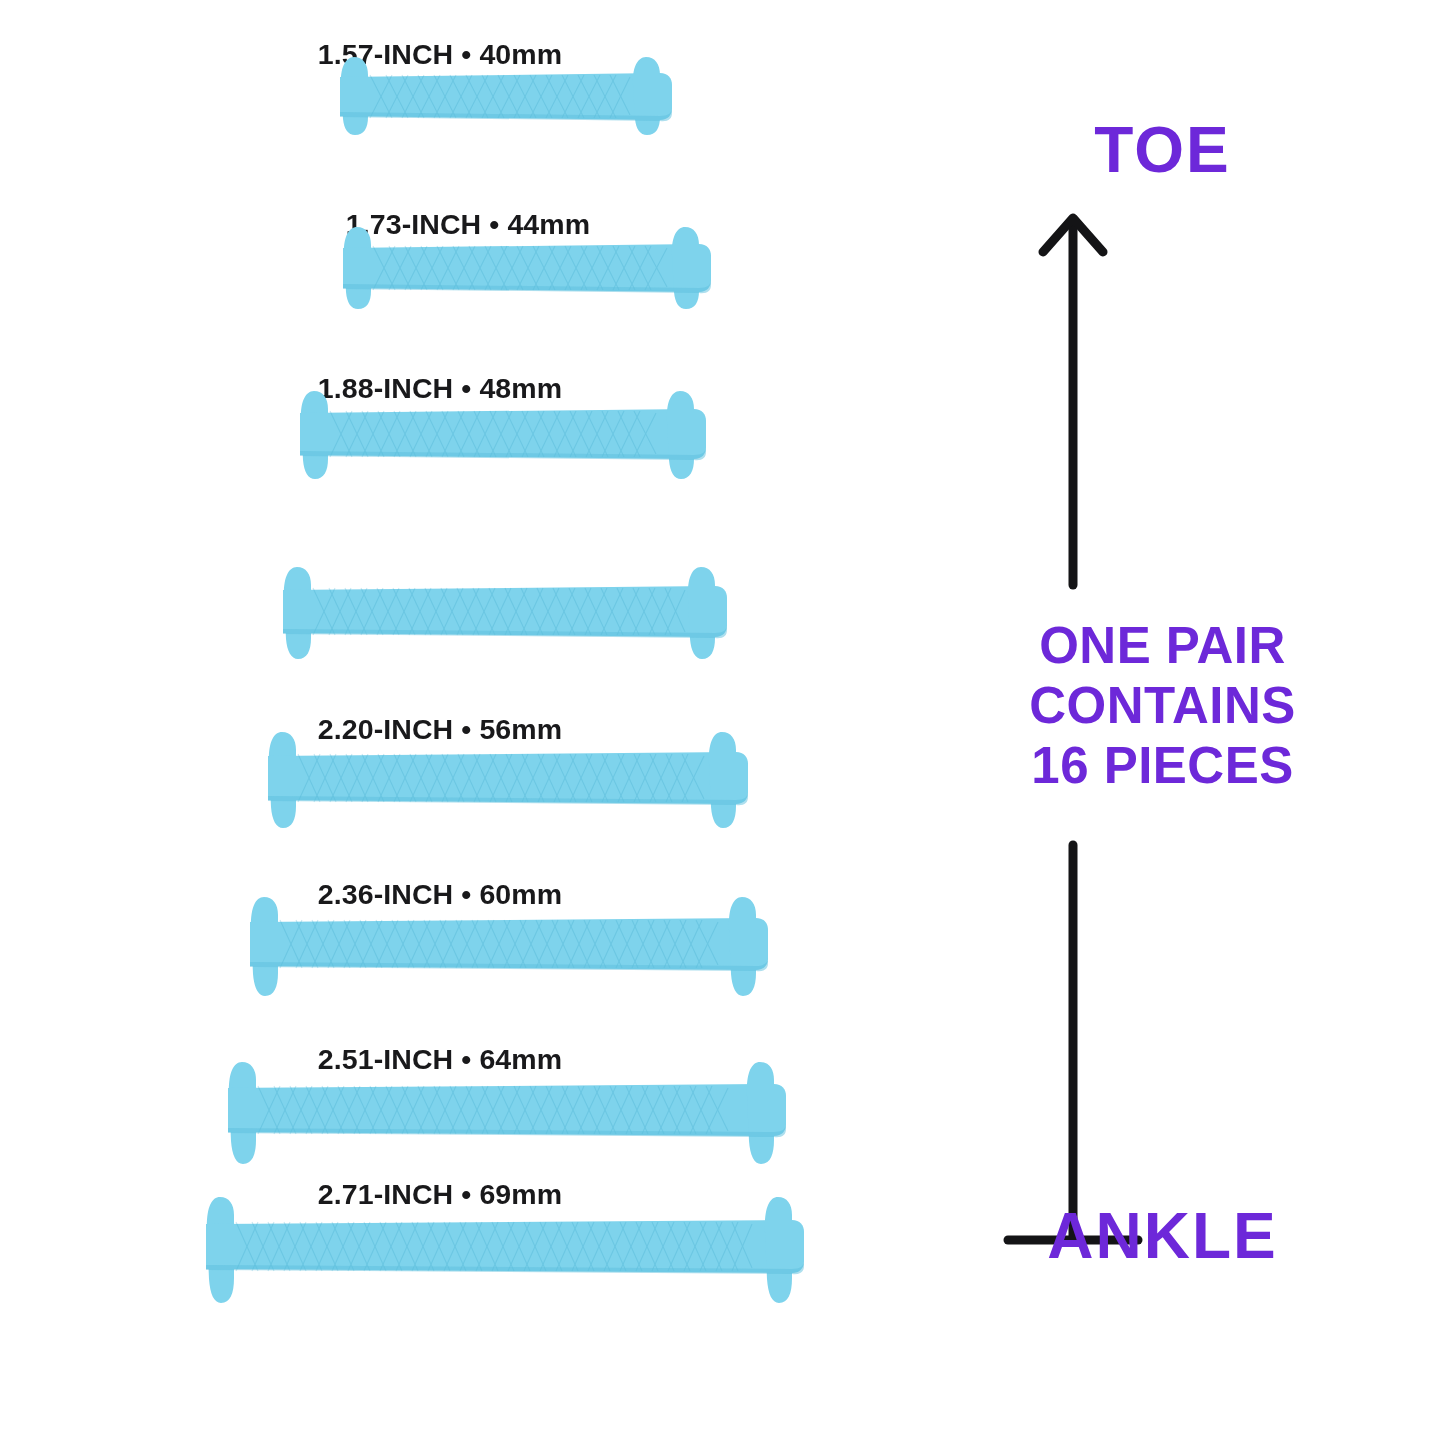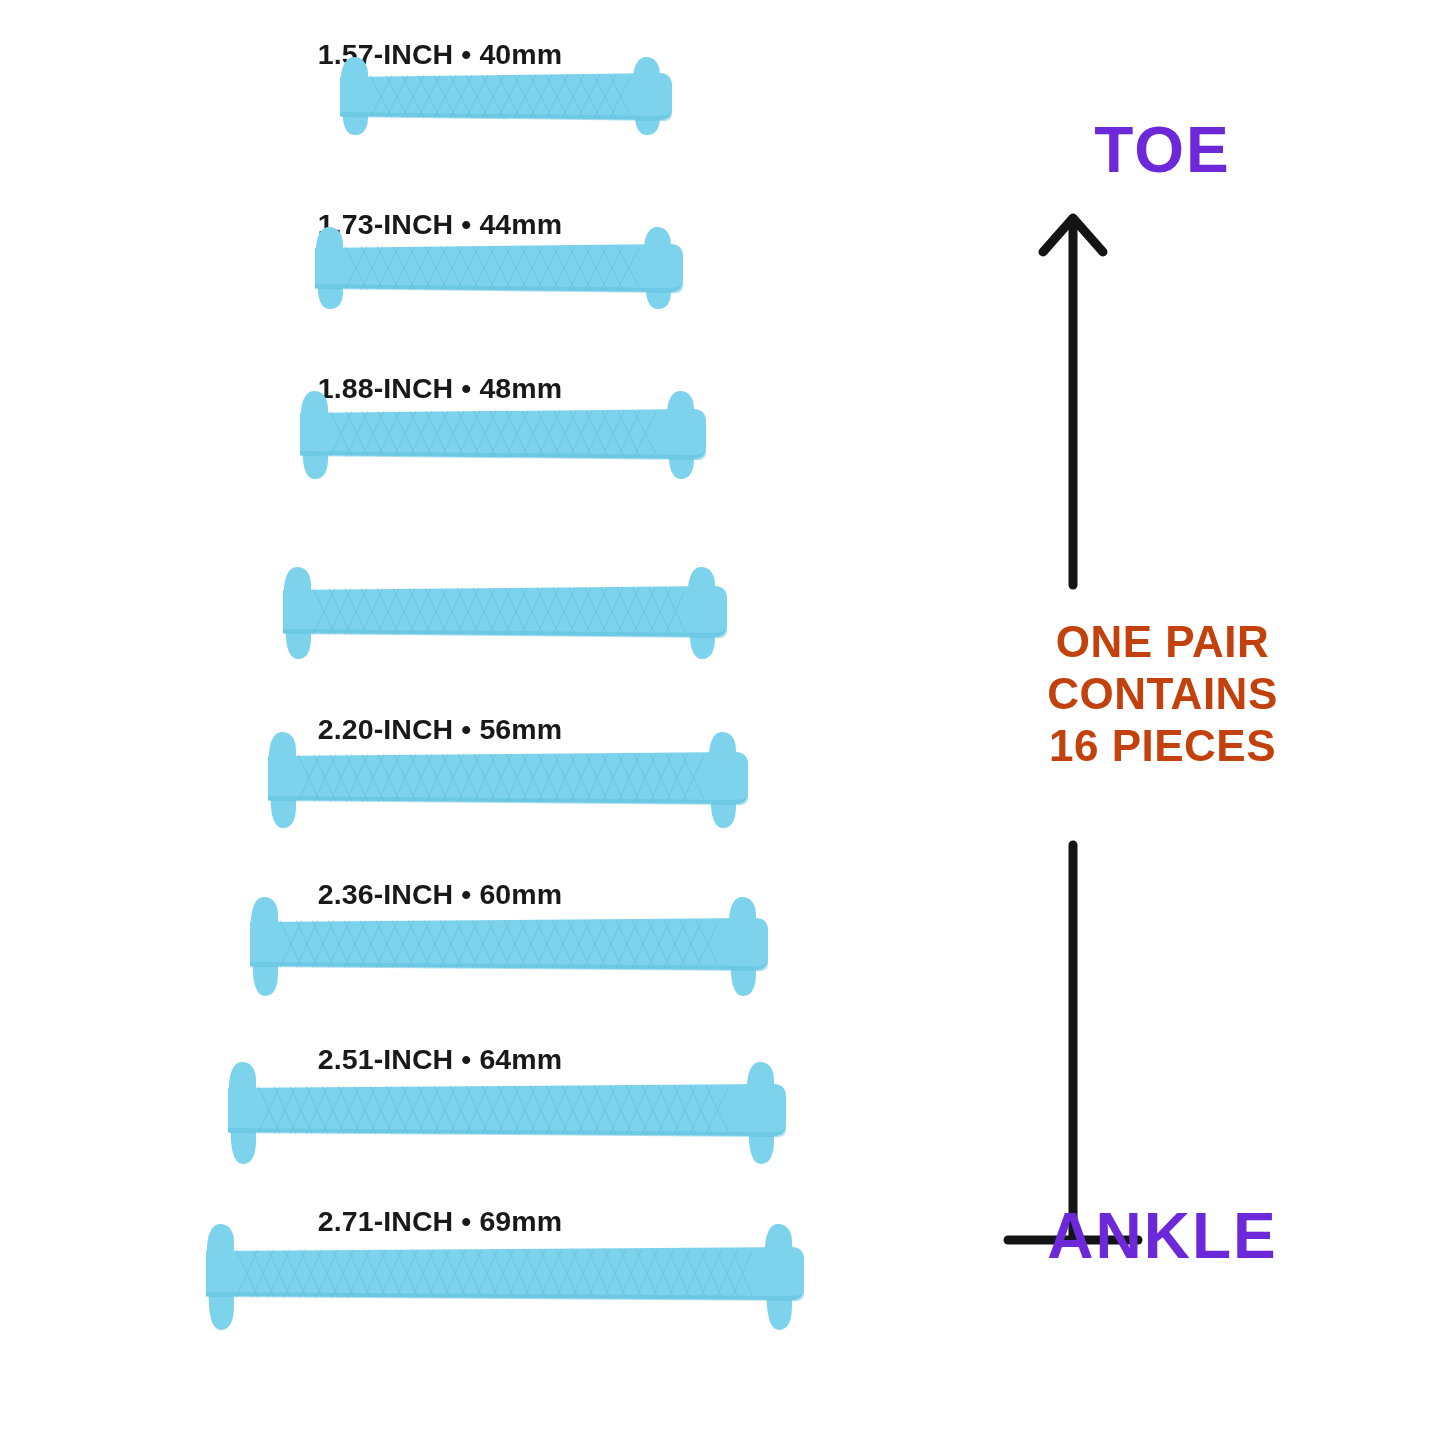--- a/index.html
+++ b/index.html
@@ -87,23 +87,23 @@
   }
 
   #toe-word   { top: 118px;  font-size: 64px; letter-spacing: 2px; }
   #ankle-word { top: 1204px; font-size: 64px; letter-spacing: 2px; }
 
   .legend-block {
     position: absolute;
     top: 616px;
     width: 565px;
     text-align: center;
-    color: #c2410c;
+    color: #6d28d9;
     font-weight: 700;
-    font-size: 44px;
+    font-size: 51px;
     line-height: 1.18;
     letter-spacing: 0.5px;
     white-space: nowrap;
   }
   .legend-block .line { display: block; }
 
   .legend-axis {
     position: absolute;
     left: 0;
     top: 0;
@@ -130,21 +130,21 @@
             <g opacity="0.26" fill="none" stroke="#3aa6c9" stroke-width="1.1">
               <path d="M40,20 L62,63 M56,20 L78,63 M72,20 L94,63 M88,20 L110,63 M104,20 L126,63 M120,20 L142,63 M136,20 L158,63 M152,20 L174,63 M168,20 L190,63 M184,20 L206,63 M200,20 L222,63 M216,20 L238,63 M232,20 L254,63 M248,20 L270,63 M264,20 L286,63 M280,20 L300,60"></path>
               <path d="M62,20 L40,63 M78,20 L56,63 M94,20 L72,63 M110,20 L88,63 M126,20 L104,63 M142,20 L120,63 M158,20 L136,63 M174,20 L152,63 M190,20 L168,63 M206,20 L184,63 M222,20 L200,63 M238,20 L216,63 M254,20 L232,63 M270,20 L248,63 M286,20 L264,63 M300,22 L280,63"></path>
             </g>
             <path d="M10,57 L330,61 C338,61 342,58 342,53 L342,58 C342,64 338,67 330,66 L10,62 Z" fill="#5dbfdd" opacity="0.5"></path>
           </g>
         </svg>
       </div>
     </div>
 
-    <div class="lace-row" style="top:210px;">
+    <div class="lace-row" style="top:210px;margin-left:28px;">
       <div class="lace-label">1.73-INCH • 44mm</div>
       <div class="lace-svg-wrap">
         <svg viewBox="0 0 880 165" preserveAspectRatio="none" aria-hidden="true">
           <g transform="translate(305,15)">
             <path d="M24,2 C33,2 38,9 38,20 L38,66 C38,77 34,84 25,84 C18,84 14,78 13,67 L11,31 C10,14 15,2 24,2 Z" fill="#7ed3ec"></path>
             <path d="M10,23 L366,19 C374,19 378,24 378,31 L378,55 C378,62 374,67 366,67 L10,63 Z" fill="#7ed3ec"></path>
             <path d="M352,2 C361,2 366,9 366,20 L366,66 C366,77 362,84 353,84 C346,84 342,78 341,67 L339,31 C338,14 343,2 352,2 Z" fill="#7ed3ec"></path>
             <g opacity="0.26" fill="none" stroke="#3aa6c9" stroke-width="1.1">
               <path d="M40,21 L62,65 M56,21 L78,65 M72,21 L94,65 M88,21 L110,65 M104,21 L126,65 M120,21 L142,65 M136,21 L158,65 M152,21 L174,65 M168,21 L190,65 M184,21 L206,65 M200,21 L222,65 M216,21 L238,65 M232,21 L254,65 M248,21 L270,65 M264,21 L286,65 M280,21 L302,65 M296,21 L318,65 M312,21 L334,62"></path>
               <path d="M62,21 L40,65 M78,21 L56,65 M94,21 L72,65 M110,21 L88,65 M126,21 L104,65 M142,21 L120,65 M158,21 L136,65 M174,21 L152,65 M190,21 L168,65 M206,21 L184,65 M222,21 L200,65 M238,21 L216,65 M254,21 L232,65 M270,21 L248,65 M286,21 L264,65 M302,21 L280,65 M318,21 L296,65 M334,23 L312,65"></path>
@@ -237,21 +237,21 @@
             <g opacity="0.26" fill="none" stroke="#3aa6c9" stroke-width="1.1">
               <path d="M40,26 L62,74 M56,26 L78,74 M72,26 L94,74 M88,26 L110,74 M104,26 L126,74 M120,26 L142,74 M136,26 L158,74 M152,26 L174,74 M168,26 L190,74 M184,26 L206,74 M200,26 L222,74 M216,26 L238,74 M232,26 L254,74 M248,26 L270,74 M264,26 L286,74 M280,26 L302,74 M296,26 L318,74 M312,26 L334,74 M328,26 L350,74 M344,26 L366,74 M360,26 L382,74 M376,26 L398,74 M392,26 L414,74 M408,26 L430,74 M424,26 L446,74 M440,26 L462,74 M456,26 L478,74 M472,26 L494,74 M488,26 L510,71"></path>
               <path d="M62,26 L40,74 M78,26 L56,74 M94,26 L72,74 M110,26 L88,74 M126,26 L104,74 M142,26 L120,74 M158,26 L136,74 M174,26 L152,74 M190,26 L168,74 M206,26 L184,74 M222,26 L200,74 M238,26 L216,74 M254,26 L232,74 M270,26 L248,74 M286,26 L264,74 M302,26 L280,74 M318,26 L296,74 M334,26 L312,74 M350,26 L328,74 M366,26 L344,74 M382,26 L360,74 M398,26 L376,74 M414,26 L392,74 M430,26 L408,74 M446,26 L424,74 M462,26 L440,74 M478,26 L456,74 M494,26 L472,74 M510,28 L488,74"></path>
             </g>
             <path d="M10,68 L556,72 C564,72 568,69 568,64 L568,69 C568,75 564,78 556,77 L10,73 Z" fill="#5dbfdd" opacity="0.5"></path>
           </g>
         </svg>
       </div>
     </div>
 
-    <div class="lace-row" style="top:1207px;text-decoration:underline;">
+    <div class="lace-row" style="top:1180px;text-decoration:underline;">
       <div class="lace-label">2.71-INCH • 69mm</div>
       <div class="lace-svg-wrap">
         <svg viewBox="0 0 880 165" preserveAspectRatio="none" aria-hidden="true">
           <g transform="translate(196,15)">
             <path d="M24,2 C33,2 38,9 38,20 L38,83 C38,99 34,108 25,108 C18,108 14,99 13,84 L11,37 C10,14 15,2 24,2 Z" fill="#7ed3ec"></path>
             <path d="M10,29 L596,25 C604,25 608,30 608,37 L608,66 C608,73 604,78 596,78 L10,74 Z" fill="#7ed3ec"></path>
             <path d="M582,2 C591,2 596,9 596,20 L596,83 C596,99 592,108 583,108 C576,108 572,99 571,84 L569,37 C568,14 573,2 582,2 Z" fill="#7ed3ec"></path>
             <g opacity="0.26" fill="none" stroke="#3aa6c9" stroke-width="1.1">
               <path d="M40,27 L62,76 M56,27 L78,76 M72,27 L94,76 M88,27 L110,76 M104,27 L126,76 M120,27 L142,76 M136,27 L158,76 M152,27 L174,76 M168,27 L190,76 M184,27 L206,76 M200,27 L222,76 M216,27 L238,76 M232,27 L254,76 M248,27 L270,76 M264,27 L286,76 M280,27 L302,76 M296,27 L318,76 M312,27 L334,76 M328,27 L350,76 M344,27 L366,76 M360,27 L382,76 M376,27 L398,76 M392,27 L414,76 M408,27 L430,76 M424,27 L446,76 M440,27 L462,76 M456,27 L478,76 M472,27 L494,76 M488,27 L510,76 M504,27 L526,76 M520,27 L542,76 M536,27 L556,73"></path>
               <path d="M62,27 L40,76 M78,27 L56,76 M94,27 L72,76 M110,27 L88,76 M126,27 L104,76 M142,27 L120,76 M158,27 L136,76 M174,27 L152,76 M190,27 L168,76 M206,27 L184,76 M222,27 L200,76 M238,27 L216,76 M254,27 L232,76 M270,27 L248,76 M286,27 L264,76 M302,27 L280,76 M318,27 L296,76 M334,27 L312,76 M350,27 L328,76 M366,27 L344,76 M382,27 L360,76 M398,27 L376,76 M414,27 L392,76 M430,27 L408,76 M446,27 L424,76 M462,27 L440,76 M478,27 L456,76 M494,27 L472,76 M510,27 L488,76 M526,27 L504,76 M542,27 L520,76 M556,29 L536,76"></path>

